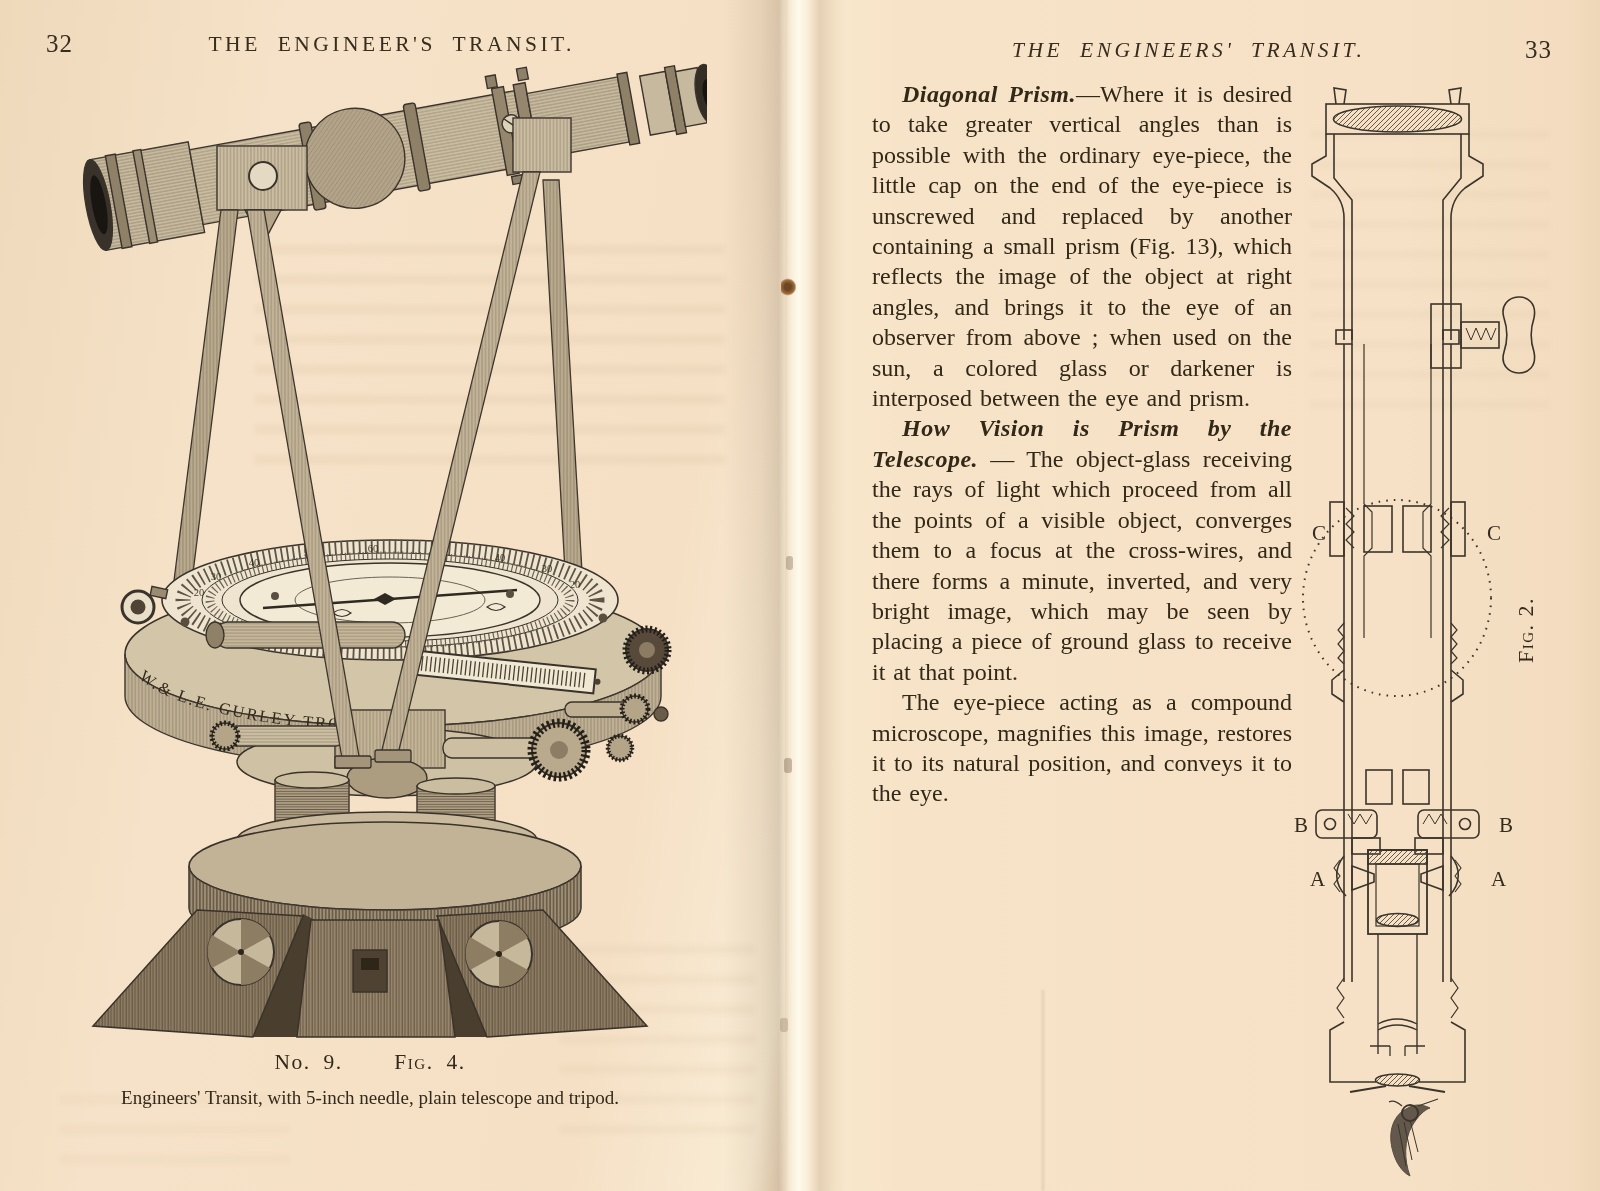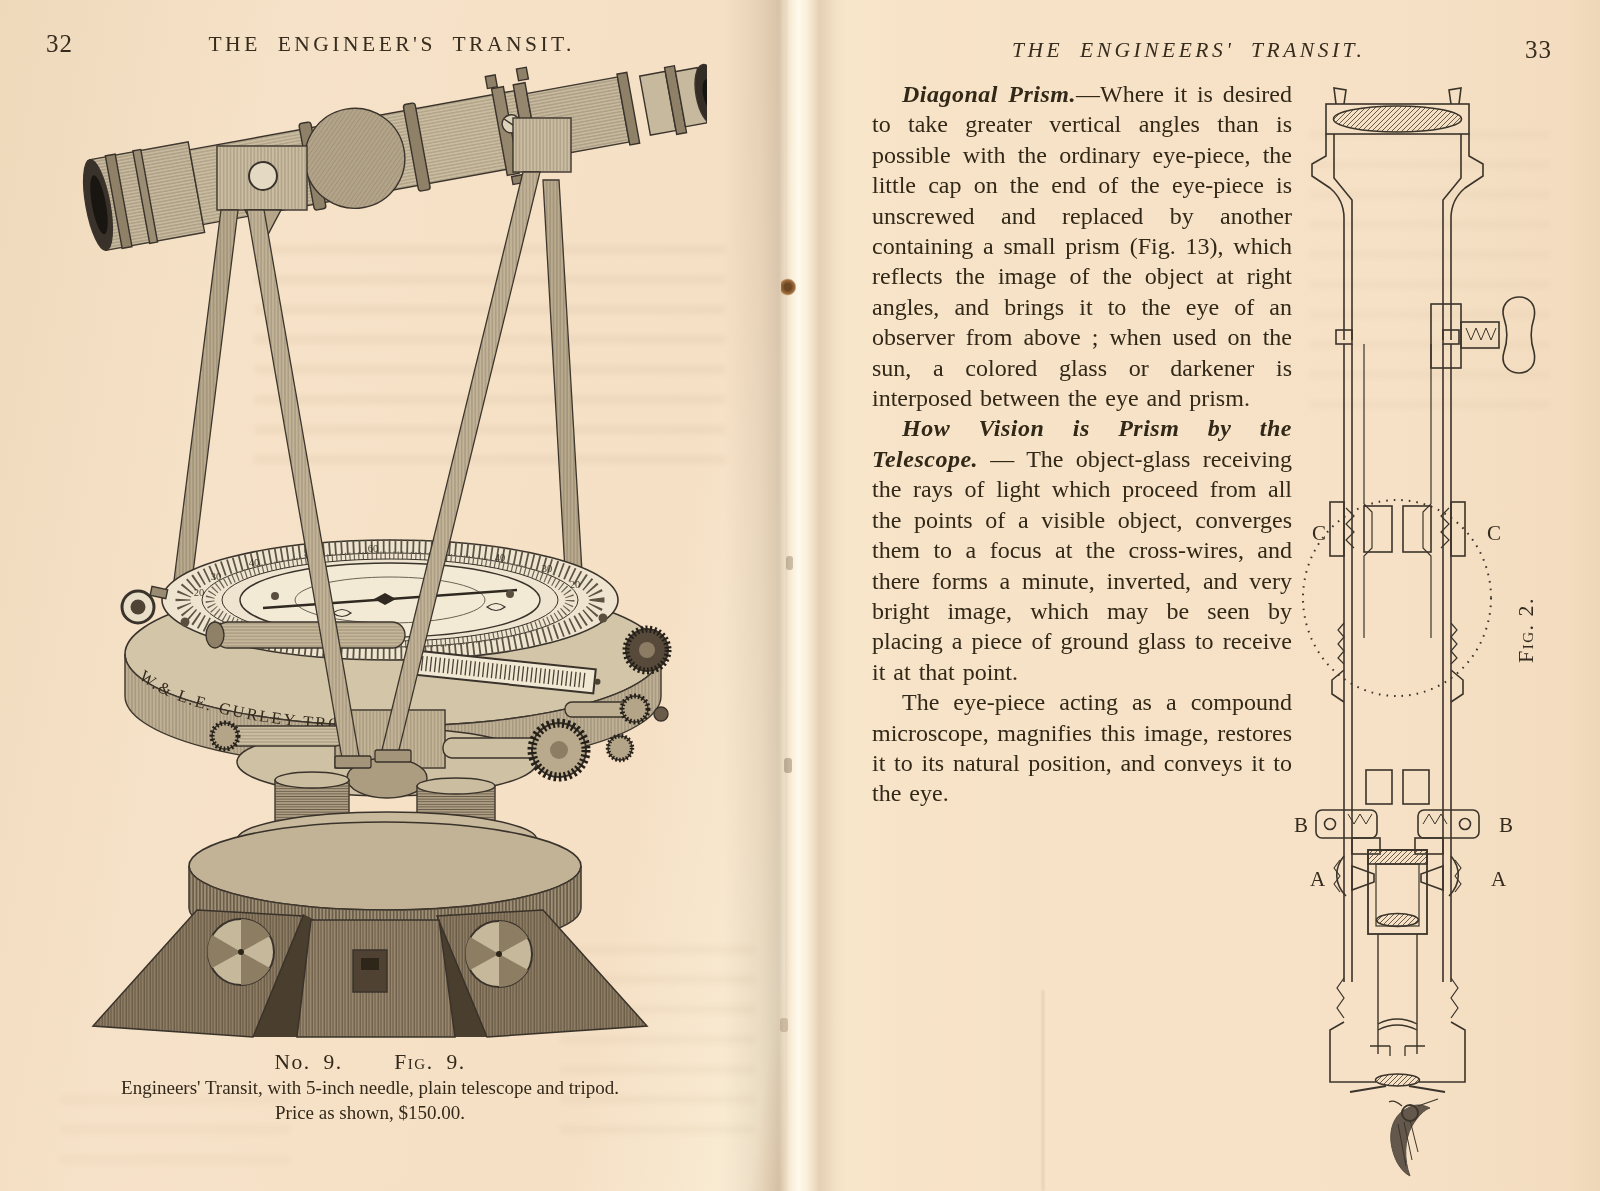--- a/index.html
+++ b/index.html
@@ -28,21 +28,21 @@
   .runhead{position:absolute;font-size:21.5px;letter-spacing:3.5px;word-spacing:8px;
     color:#372c1d;white-space:nowrap;text-align:right;}
   .pagenum{position:absolute;font-size:25px;letter-spacing:1px;color:#372c1d;text-align:center;}
   .textcol{position:absolute;left:872px;top:79px;width:420px;
     font-size:24px;line-height:30.4px;text-align:justify;color:#322818;}
   .para{margin:0;text-indent:30px;word-spacing:2px;}
   .headword{font-weight:bold;font-style:italic;letter-spacing:.5px;}
   .caption{position:absolute;left:40px;top:1050px;width:660px;text-align:center;color:#33291b;}
   .caption-figline{font-size:21.5px;letter-spacing:1.5px;word-spacing:6px;}
   .fig-label{font-variant:small-caps;}
-  .caption-desc{font-size:19px;line-height:25px;margin-top:0;}
+  .caption-desc{font-size:19px;line-height:25px;margin-top:10px;}
   .smudge{position:absolute;filter:blur(2.6px);opacity:.5;pointer-events:none;
     background:repeating-linear-gradient(180deg, rgba(146,115,82,.13) 0px, rgba(146,115,82,.13) 9px,
       rgba(0,0,0,0) 9px, rgba(0,0,0,0) 30px);}
   .crease{position:absolute;left:1042px;top:990px;width:2px;height:201px;
     background:rgba(120,95,65,.16);filter:blur(.8px);}
   svg{position:absolute;}
   svg text{font-family:"Liberation Serif", serif;fill:#342b1e;}
 </style>
 </head>
 <body>
@@ -251,24 +251,23 @@
       <polygon points="276,858 404,858 420,975 262,975" fill="url(#wood)" opacity=".9" stroke="none"></polygon>
       <rect x="318" y="888" width="34" height="42" fill="#4f4233"></rect>
       <rect x="326" y="896" width="18" height="12" fill="#2e2619" stroke="none"></rect>
     </g>
   </svg>
 
   <div class="caption">
     <div class="caption-figline">
       <span>No. 9.</span>
       <span style="display:inline-block;width:26px;"></span>
-      <span class="fig-label">Fig. 9.</span>
+      <span class="fig-label">Fig. 4.</span>
     </div>
     <div class="caption-desc">Engineers' Transit, with 5-inch needle, plain telescope and tripod.</div>
-    <div class="caption-desc" style="margin-top:0;">Price as shown, $150.00.</div>
   </div>
 
   <div class="textcol">
       <p class="para"><span class="headword">Diagonal Prism.</span>—Where it is desired to take greater vertical angles than is possible with the ordinary eye-piece, the little cap on the end of the eye-piece is unscrewed and replaced by another containing a small prism (Fig. 13), which reflects the image of the object at right angles, and brings it to the eye of an observer from above ; when used on the sun, a colored glass or darkener is interposed between the eye and prism.</p>
       <p class="para"><span class="headword">How Vision is Prism by the Telescope.</span> — The object-glass receiving the rays of light which proceed from all the points of a visible object, converges them to a focus at the cross-wires, and there forms a minute, inverted, and very bright image, which may be seen by placing a piece of ground glass to receive it at that point.</p>
       <p class="para">The eye-piece acting as a compound microscope, magnifies this image, restores it to its natural position, and conveys it to the eye.</p>
     </div>
 
   <svg style="left:1290px;top:78px;" width="260" height="1100" viewBox="0 0 260 1100">
     <defs>

